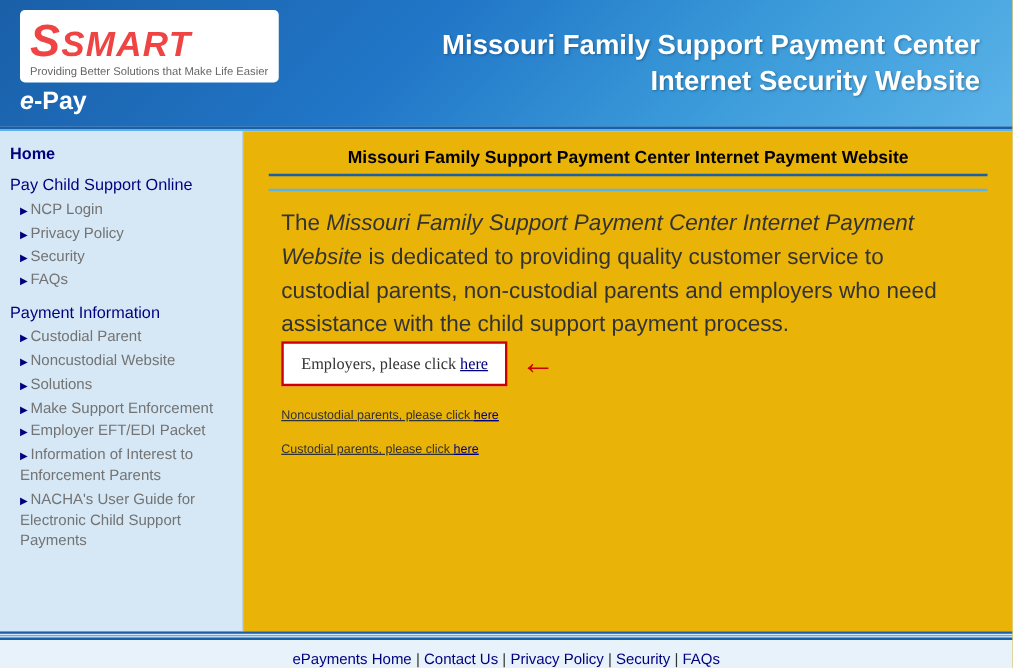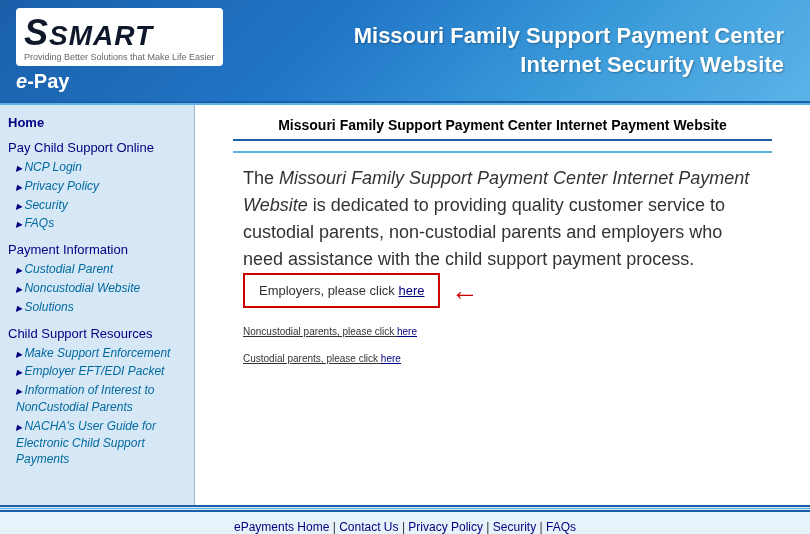--- a/index.html
+++ b/index.html
@@ -29,21 +29,21 @@
     }
     .smart-logo {
       background: white;
       border-radius: 4px;
       padding: 4px 8px;
       margin-bottom: 2px;
     }
     .smart-logo .smart-text {
       font-size: 28px;
       font-weight: 900;
-      color: #0f172a;
+      color: #ef4444;
       font-style: italic;
       letter-spacing: 1px;
     }
     .smart-logo .smart-text span.s-letter {
       font-size: 36px;
     }
     .smart-logo .tagline {
       font-size: 9px;
       color: #666;
       display: block;
@@ -101,39 +101,38 @@
     .sidebar-section-title {
       color: #000080;
       font-weight: normal;
       font-size: 13px;
       margin-top: 10px;
       margin-bottom: 4px;
       display: block;
     }
     .sidebar-item {
       display: block;
-      color: #0369a1;
+      color: #737373;
       font-size: 12px;
       margin-left: 8px;
       margin-bottom: 2px;
       text-decoration: none;
       line-height: 1.4;
-      font-style: italic;
     }
     .sidebar-item::before {
       content: '▶ ';
       font-size: 8px;
       color: #000080;
     }
 
     
     .content {
       flex: 1;
-      padding: 12px 38px;
-      background: #ffffff;
+      padding: 12px 20px;
+      background: #eab308;
     }
     .content-title {
       text-align: center;
       font-weight: bold;
       font-size: 14px;
       color: #000;
       margin-bottom: 10px;
       border-bottom: 2px solid #1a5fa8;
       padding-bottom: 6px;
     }
@@ -151,20 +150,21 @@
     .intro-text em {
       font-style: italic;
     }
 
     
     .employer-section {
       display: flex;
       align-items: center;
       margin-bottom: 14px;
       padding: 0 10px;
+      font-family: Liberation Serif, serif;
     }
     .employer-box {
       border: 2px solid #cc0000;
       padding: 8px 14px;
       font-size: 13px;
       color: #333;
       background: white;
     }
     .employer-box a {
       color: #000080;
@@ -245,24 +245,23 @@
     <a href="#" class="sidebar-item">NCP Login</a>
     <a href="#" class="sidebar-item">Privacy Policy</a>
     <a href="#" class="sidebar-item">Security</a>
     <a href="#" class="sidebar-item">FAQs</a>
 
     <span class="sidebar-section-title">Payment Information</span>
     <a href="#" class="sidebar-item">Custodial Parent</a>
     <a href="#" class="sidebar-item">Noncustodial Website</a>
     <a href="#" class="sidebar-item">Solutions</a>
 
-    <span class="sidebar-section-title">Child Support Resources</span>
     <a href="#" class="sidebar-item">Make Support Enforcement</a>
     <a href="#" class="sidebar-item">Employer EFT/EDI Packet</a>
-    <a href="#" class="sidebar-item" style="white-space:normal">Information of Interest to NonCustodial Parents</a>
+    <a href="#" class="sidebar-item" style="white-space:normal">Information of Interest to Enforcement Parents</a>
     <a href="#" class="sidebar-item" style="white-space:normal">NACHA's User Guide for Electronic Child Support Payments</a>
   </div>
 
   <div class="content">
     <div class="content-title">Missouri Family Support Payment Center Internet Payment Website</div>
     <div class="content-title-line"></div>
 
     <p class="intro-text">
       <span>The </span><em>Missouri Family Support Payment Center Internet Payment Website</em><span> is dedicated to providing quality customer service to custodial parents, non-custodial parents and employers who need assistance with the child support payment process.</span>
     </p>

